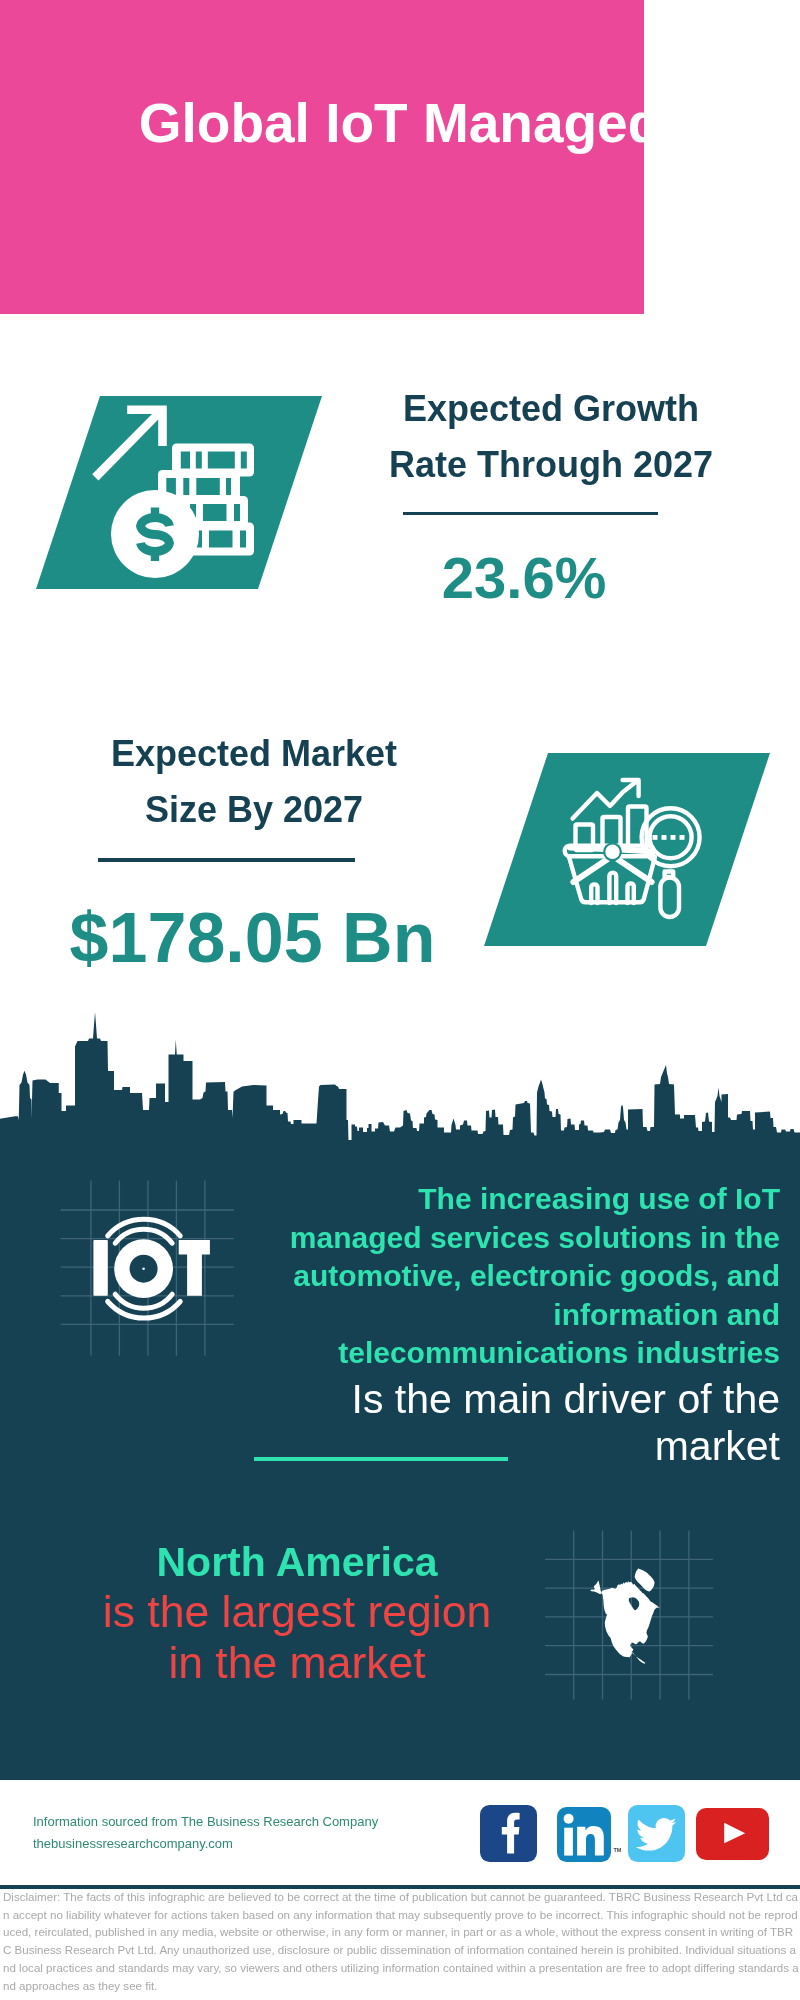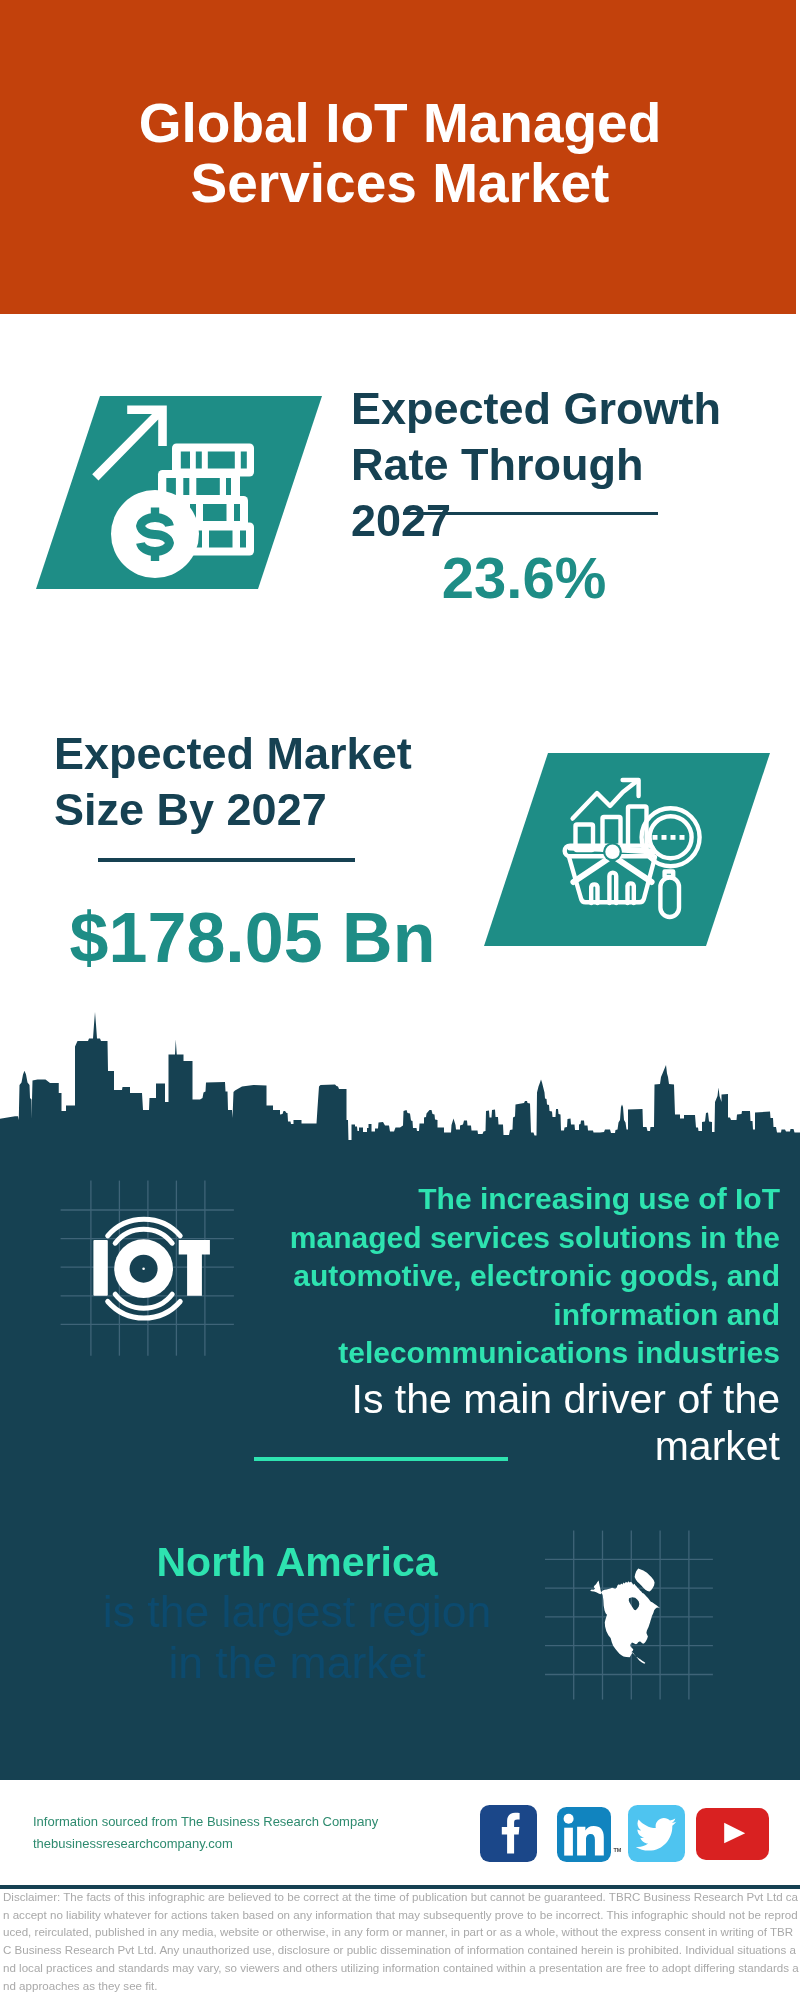--- a/index.html
+++ b/index.html
@@ -1,58 +1,57 @@
 <!DOCTYPE html>
 <html><head>
 <meta charset="utf-8">
 <style>
   * { box-sizing: border-box; margin:0; padding:0; }
   html,body { width:800px; height:2000px; }
   body { font-family:"Liberation Sans", sans-serif; background:#ffffff; overflow:hidden;
          -webkit-font-smoothing:antialiased; }
   .page { width:800px; height:2000px; position:relative; background:#ffffff; overflow:hidden; }
 
-  .header { position:absolute; left:0; top:0; width:796px; height:314px; background:#c2410c; }
+  .header { position:absolute; left:0; top:0; width:644px; height:314px; background:#ec4899; }
   .header-title { position:absolute; left:0; top:93px; width:800px; color:#ffffff; font-size:55px;
      font-weight:bold; text-align:center; line-height:60px; }
 
-  .stat-head { position:absolute; color:#164152; font-size:45px; font-weight:bold; line-height:56px;
-     }
+  .stat-head { position:absolute; color:#164152; font-size:36px; font-weight:bold; line-height:56px;
+     text-align:center; }
   .stat-rule { position:absolute; height:3.6px; background:#164152; }
   .stat-val { position:absolute; color:#1e8d86; font-weight:bold; text-align:center; line-height:1; }
 
   .darkband { position:absolute; left:0; width:800px; background:#164152; }
   .skyline-svg { position:absolute; left:0; top:1000px; width:800px; height:180px; }
 
   .drv { position:absolute; text-align:center; }
   .drv-hl { color:#2ee3b0; font-weight:bold; font-size:30px; line-height:38.5px; }
   .drv-rest { color:#ffffff; font-weight:normal; font-size:41px; line-height:47px; padding-top:3px; }
   .drv-underline { position:absolute; height:3.5px; background:#2ee3b0; }
 
   .reg { position:absolute; text-align:center; }
   .reg-hl { color:#2ee3b0; font-weight:bold; font-size:41px; line-height:49px; }
-  .reg-rest { color:#0c4a6e; font-weight:normal; font-size:44.5px; line-height:50.5px; }
+  .reg-rest { color:#ef4444; font-weight:normal; font-size:44.5px; line-height:50.5px; }
 
   .grid-svg { position:absolute; }
 
   .footer-src { position:absolute; color:#2e8b6f; font-size:13px; line-height:22.4px; white-space:nowrap; }
   .divider { position:absolute; background:#164152; }
   .disclaimer { position:absolute; color:#a9a9a9; font-size:11.58px; line-height:17.7px; text-align:left; word-break:break-all; }
   .social { position:absolute; left:0; top:0; width:800px; height:2000px; }
   .social-tile { position:absolute; border-radius:9.5px; overflow:hidden; }
 </style>
 </head>
 <body>
 
 <div class="page">
 
   <div class="header">
     <div class="header-title">
       <span>Global IoT Managed</span><br>
-      <span>Services Market</span>
     </div>
   </div>
 
   <svg class="icon-svg" style="position:absolute;left:30px;top:390px;width:300px;height:205px;" viewBox="30 390 300 205">
     <polygon points="100,396 322,396 258,589 36,589" fill="#1e8d86"></polygon>
     <path fill="#ffffff" d="M127.2,405.5 L166.8,405.5 L166.8,446.1 L158.2,446.1 L158.2,419.5 L98.5,480.5 L92.2,474.3 L152,414.1 L127.2,414.1 Z"></path>
     <g>
       <rect x="172" y="443.5" width="82" height="33" rx="4.5" fill="#ffffff"></rect>
       <g fill="#1e8d86">
         <rect x="180.8" y="451.5" width="9.2" height="17"></rect>

